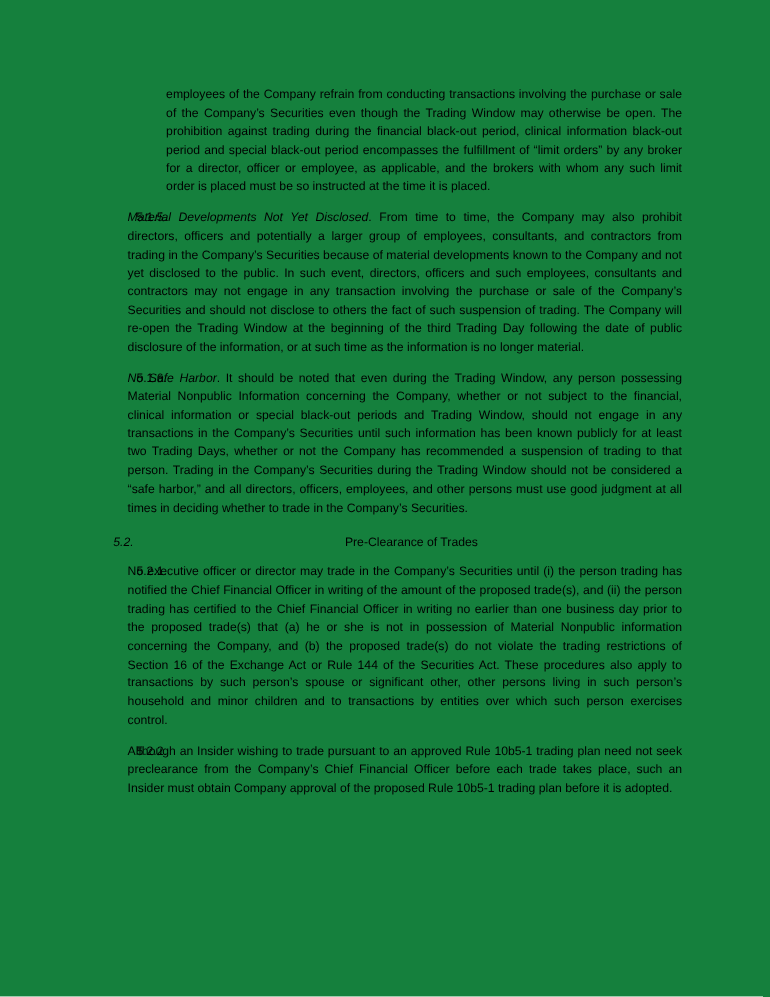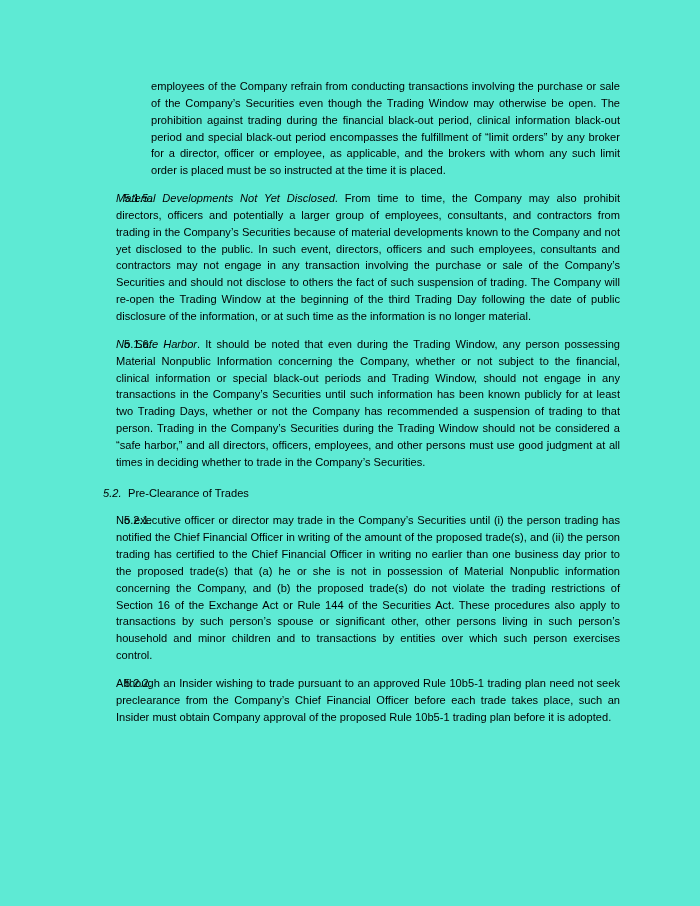--- a/index.html
+++ b/index.html
@@ -11,21 +11,21 @@
     width: 700px;
     height: 906px;
     font-family: "Liberation Sans", sans-serif;
     color: #000000;
     -webkit-font-smoothing: antialiased;
   }
   .page {
     position: relative;
     width: 700px;
     height: 906px;
-    background: #5eead4;
+    background: #15803d;
     overflow: hidden;
   }
   .content {
     position: absolute;
     left: 0;
     top: 78px;
     width: 700px;
   }
   
   .para, .item, .heading {
@@ -70,21 +70,21 @@
     padding-right: 80px;
     text-align: left;
   }
   .heading > .num {
     position: absolute;
     left: 103px;
     top: 0;
     font-style: italic;
     white-space: nowrap;
   }
-  .gap-before-heading { margin-top: 14px; }
+  .gap-before-heading { margin-top: 14px; text-align: center; }
   .runin { font-style: italic; margin-top: 24px; }
   .bold { font-weight: normal; }
   .last { margin-bottom: 0; }
 </style>
 </head>
 <body>
 
 <div class="page">
   <div class="content">
 

